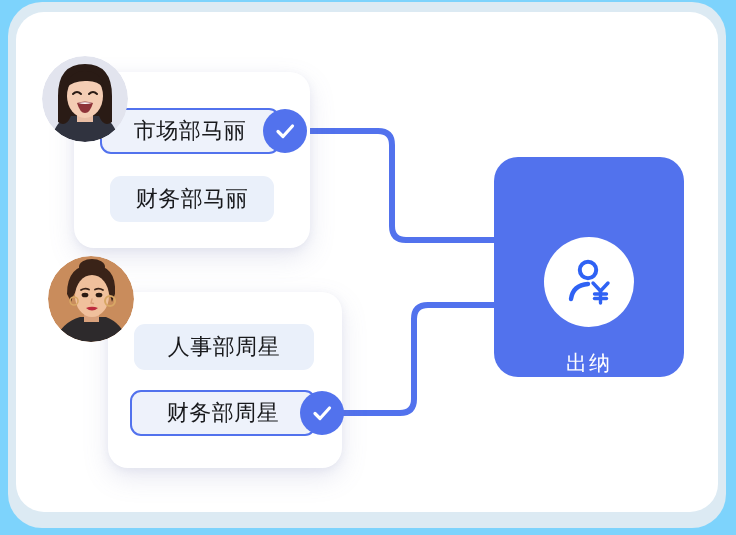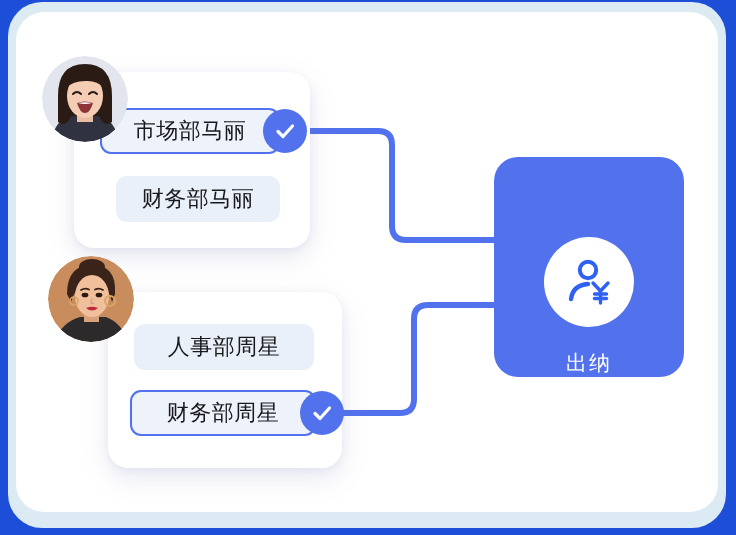--- a/index.html
+++ b/index.html
@@ -6,21 +6,21 @@
     margin: 0;
     padding: 0;
     background: #ffffff;
   }
   #stage {
     position: relative;
     width: 736px;
     height: 535px;
     overflow: hidden;
     font-family: "Liberation Sans", "DejaVu Sans", sans-serif;
-    background: #1d4ed8;
+    background: #7dd3fc;
   }
 
   
   #outer-frame {
     position: absolute;
     left: 8px;
     top: 2px;
     width: 718px;
     height: 526px;
     border-radius: 34px;
@@ -80,21 +80,21 @@
     font-size: 22px;
     letter-spacing: 0.5px;
     white-space: nowrap;
   }
   .role-pill.selected {
     border: 2.4px solid #5272ed;
     background: #eef2fb;
   }
 
   #pill-1-1 { left: 100px; top: 108px; width: 180px; height: 46px; }
-  #pill-1-2 { left: 110px; top: 176px; width: 164px; height: 46px; margin-left: 6px; }
+  #pill-1-2 { left: 110px; top: 176px; width: 164px; height: 46px; }
   #pill-2-1 { left: 134px; top: 324px; width: 180px; height: 46px; }
   #pill-2-2 { left: 130px; top: 390px; width: 186px; height: 46px; }
 
   
   .check-badge {
     position: absolute;
     width: 44px;
     height: 44px;
     border-radius: 50%;
     background: #5272ed;

